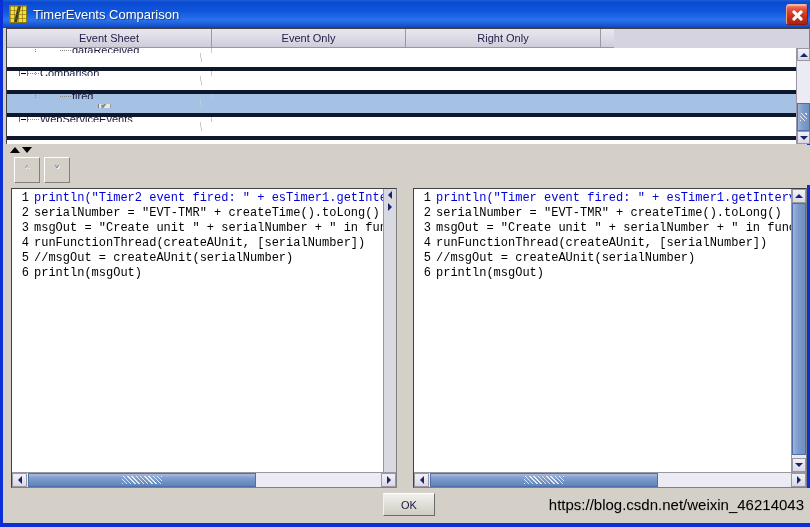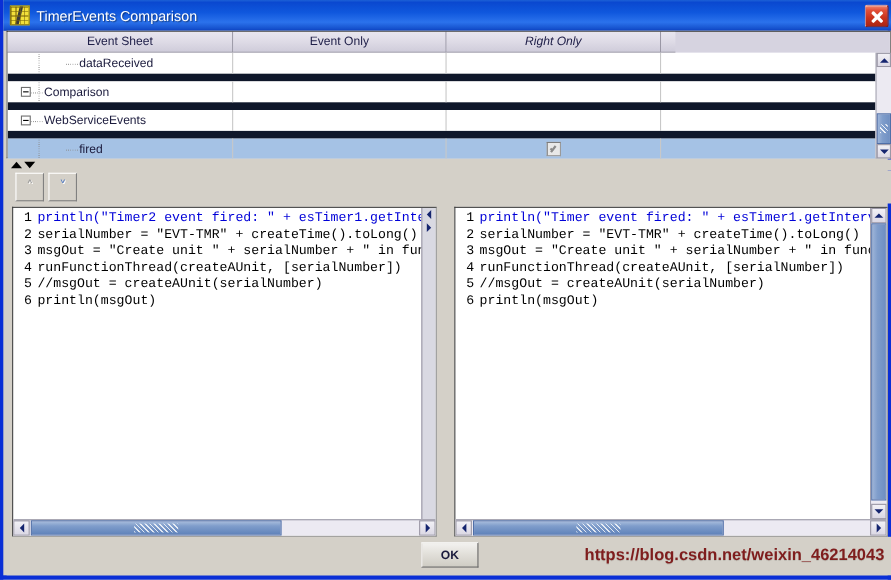--- a/index.html
+++ b/index.html
@@ -119,36 +119,37 @@
     border-bottom: 1px solid #9a97a5;
     color: #21214a;
     font-size: 11px;
     display: flex; align-items: center; justify-content: center;
     white-space: nowrap;
     overflow: hidden;
   }
   .col-header.c0 { width: 205px; }
   .col-header.c1 { width: 194px; }
   .col-header.c2 { width: 195px; }
-  .col-header.c3 { width: 195px; font-style: italic; }
+  .col-header.c3 { width: 195px; }
   .col-header.spacer { width: 13px; border-right: none; }
 
   .tree-body {
     position: absolute;
     left: 0; top: 19px;
     width: 789px; height: 96px;
     overflow: hidden;
     background: #ffffff;
   }
   .tree-row {
     position: relative;
     height: 19px;
     display: flex;
-    border-bottom: 7px solid #0f172a;
+    border-bottom: 4px solid #0f172a;
     background: #ffffff;
+    flex-direction: column;
   }
   .tree-row.selected { background: #a5c2e5; }
   .cell {
     box-sizing: border-box;
     height: 19px;
     border-right: 1px solid #c8c8c8;
     position: relative;
     display: flex; align-items: center;
     font-size: 11px;
     color: #1a1a3c;
@@ -418,39 +419,38 @@
     width: 40px;
     background-image: repeating-linear-gradient(45deg, rgba(255,255,255,.8) 0 1px, transparent 1px 3px);
   }
 
   
   .bottom-bar {
     position: absolute;
     left: 3px; bottom: 0;
     width: 804px; height: 35px;
     background: #d4d0c8;
-    font-weight: bold;
   }
   .ok-btn {
     position: absolute;
     left: 377px; top: 5px;
     width: 52px; height: 23px;
     box-sizing: border-box;
     background: linear-gradient(to bottom, #f2f1ef 0%, #e2e0da 45%, #cfccc4 100%);
     border: 1px solid #6b6b6b;
     border-top-color: #ffffff;
     border-left-color: #f2f1ef;
     color: #1a1a3c;
     font-size: 11px;
     display: flex; align-items: center; justify-content: center;
   }
   .watermark {
     position: absolute;
     right: 6px; top: 8px;
-    color: #7f1d1d;
+    color: #000000;
     font-size: 15px;
     font-family: "Liberation Sans", sans-serif;
     text-shadow: 0 1px 0 #bdbab2;
     white-space: nowrap;
   }
 </style>
 </head>
 <body>
 
 <div class="window">
@@ -484,32 +484,20 @@
           <div class="cell c2"></div>
           <div class="cell c3"></div>
         </div>
         <div class="tree-row">
           <div class="cell c0">
             <span class="guide" style="left: 28px;"></span>
             <div class="node" style="margin-left: 12px;">
               <span class="exp-box"></span>
               <span class="dots"></span>
               <span class="node-label">Comparison</span>
-            </div>
-          </div>
-          <div class="cell c1"></div>
-          <div class="cell c2"></div>
-          <div class="cell c3"></div>
-        </div>
-        <div class="tree-row">
-          <div class="cell c0">
-            <div class="node" style="margin-left: 12px;">
-              <span class="exp-box"></span>
-              <span class="dots"></span>
-              <span class="node-label">WebServiceEvents</span>
             </div>
           </div>
           <div class="cell c1"></div>
           <div class="cell c2"></div>
           <div class="cell c3"></div>
         </div>
         <div class="tree-row selected">
           <div class="cell c0">
             <span class="guide" style="left: 28px;"></span>
             <div class="node" style="margin-left: 44px;">
@@ -517,20 +505,32 @@
               <span class="dots"></span>
               <span class="node-label">fired</span>
             </div>
           </div>
           <div class="cell c1"></div>
           <div class="cell c2">
             <span class="checkbox"></span>
           </div>
           <div class="cell c3"></div>
         </div>
+        <div class="tree-row">
+          <div class="cell c0">
+            <div class="node" style="margin-left: 12px;">
+              <span class="exp-box"></span>
+              <span class="dots"></span>
+              <span class="node-label">WebServiceEvents</span>
+            </div>
+          </div>
+          <div class="cell c1"></div>
+          <div class="cell c2"></div>
+          <div class="cell c3"></div>
+        </div>
       </div>
 
     <div class="tree-vscroll">
       <div class="sb-arrow">
           <span class="tri up"></span>
         </div>
       <div class="sb-track">
         <div class="sb-thumb-v" style="top:42px;height:28px;">
           <span class="grip"></span>
         </div>

